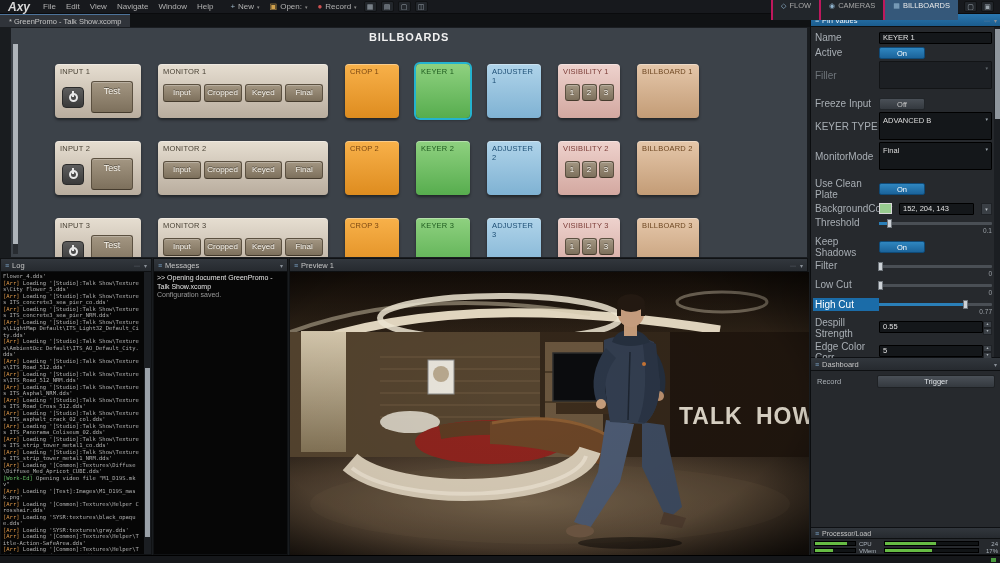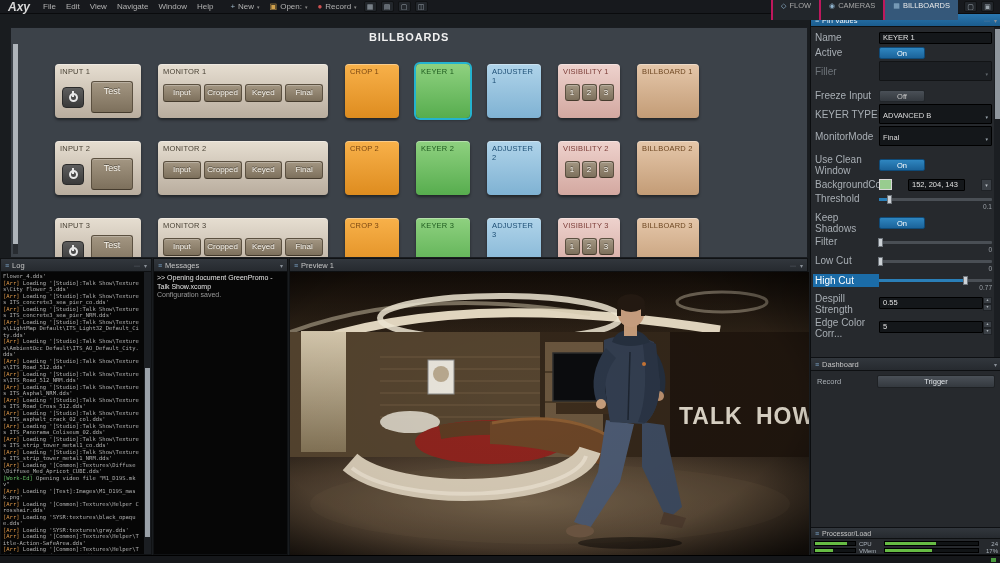--- a/index.html
+++ b/index.html
@@ -86,24 +86,24 @@
   .pin-row.tall{align-items:flex-start;min-height:19px}
   .pin-row.gap{margin-top:6px}
   .pin-label{width:66px;flex:none;font-size:10px;color:#a8aeb4;padding-left:2px}
   .pin-label.hl{background:#1b6ca8;color:#fff;height:13px;line-height:13px}
   .pin-label.dim{color:#6e747a}
   .pin-ctl{flex:1;position:relative}
   .ctl-text{height:12px;background:#14171a;border:1px solid #000;color:#e0e0e0;font-size:7.5px;line-height:10px;padding:0 3px;border-radius:1px}
   .ctl-toggle{width:46px;height:12px;font-size:7.5px;text-align:center;line-height:11px;border-radius:2px}
   .tg-on{background:linear-gradient(#2f86c0,#1b639a);color:#fff;border:1px solid #0f4a77}
   .tg-off{background:linear-gradient(#4a5057,#34393f);color:#c8c8c8;border:1px solid #22262a}
-  .ctl-combo{height:20px;background:#14171a;border:1px solid #000;display:flex;align-items:flex-end;padding:3px 3px;font-size:7.5px;color:#dcdcdc;border-radius:1px}
+  .ctl-combo{height:28px;background:#14171a;border:1px solid #000;display:flex;align-items:flex-start;padding:3px 3px;font-size:7.5px;color:#dcdcdc;border-radius:1px}
   .ctl-combo.dim{opacity:.5}
   .combo-arrow{margin-left:auto;font-size:5px;color:#9aa4ac}
-  .color-row{display:flex;align-items:center;gap:16px}
+  .color-row{display:flex;align-items:center;gap:7px}
   .color-swatch{width:13px;height:11px;border:1px solid #d8d8d8;flex:none}
   .color-text{flex:1}
   .color-btn{width:11px;height:12px;background:#3a3f45;border:1px solid #1f2226;color:#b8bec4;font-size:5px;text-align:center;line-height:11px;flex:none}
   .slider-wrap{padding-top:1px}
   .slider-track{height:3px;background:#4a4f55;position:relative;border-radius:1px;margin-top:4px}
   .slider-fill{position:absolute;left:0;top:0;bottom:0;background:#2a7fb8}
   .slider-handle{position:absolute;top:-3px;width:5px;height:9px;background:#cdd2d7;border:1px solid #70767c}
   .slider-val{font-size:6.5px;color:#9aa0a6;text-align:right;margin-top:2px;height:7px}
   .ctl-spin{display:flex}
   .spin-box{flex:1}
@@ -176,20 +176,23 @@
           <span class="tab-glyph" data-name="billboards-icon">▦</span>
           <span class="tab-label">BILLBOARDS</span>
         </div>
       </div>
     <div id="corner-icons" data-name="titlebar-corner-icons">
         <div class="tb-iconbtn" data-name="layout-icon">▢</div>
         <div class="tb-iconbtn" data-name="pin-panel-icon">▣</div>
       </div>
   </div>
 
+  <div id="doctab-row" data-name="document-tab-bar">
+    <div class="doc-tab" data-name="document-tab">* GreenPromo - Talk Show.xcomp</div>
+  </div>
 
   <div id="billboards" data-name="billboards-panel">
     <div id="bb-title" data-name="billboards-title">BILLBOARDS</div>
     <div id="bb-scroll" data-name="billboards-scrollbar">
         <div id="bb-thumb" data-name="scrollbar-thumb"></div>
       </div>
     <div id="bb-grid" data-name="billboards-grid">
         <div class="bb-cell cell-beige" data-name="billboard-cell-input-1">
           <div class="bb-label" data-name="cell-label">INPUT 1</div>
           <div class="input-row">
@@ -517,21 +520,21 @@
           <div class="pin-row" data-name="pin-row-monitormode">
             <div class="pin-label" data-name="pin-label">MonitorMode</div>
             <div class="pin-ctl">
               <div class="ctl-combo" data-name="pin-monitormode-dropdown">
                 <span class="combo-val">Final</span>
                 <span class="combo-arrow" data-name="chevron-down-icon">▾</span>
               </div>
             </div>
           </div>
           <div class="pin-row gap" data-name="pin-row-use-clean-plate">
-            <div class="pin-label" data-name="pin-label">Use Clean Window</div>
+            <div class="pin-label" data-name="pin-label">Use Clean Plate</div>
             <div class="pin-ctl">
               <div class="ctl-toggle tg-on" data-name="pin-use-clean-plate-toggle">On</div>
             </div>
           </div>
           <div class="pin-row" data-name="pin-row-backgroundcolor">
             <div class="pin-label" data-name="pin-label">BackgroundColor</div>
             <div class="pin-ctl">
               <div class="color-row">
                 <div class="color-swatch" data-name="color-swatch" style="background: rgb(152, 204, 143);"></div>
                 <div class="ctl-text color-text" data-name="pin-backgroundcolor-value">152, 204, 143</div>

